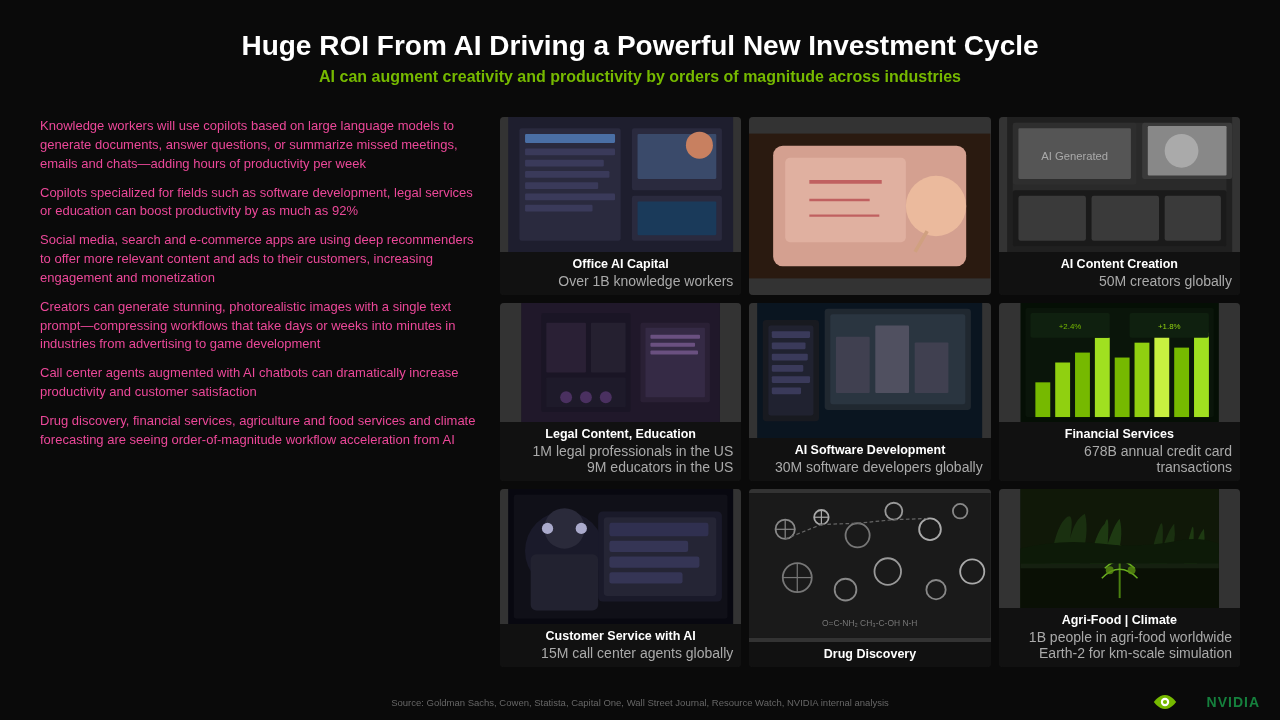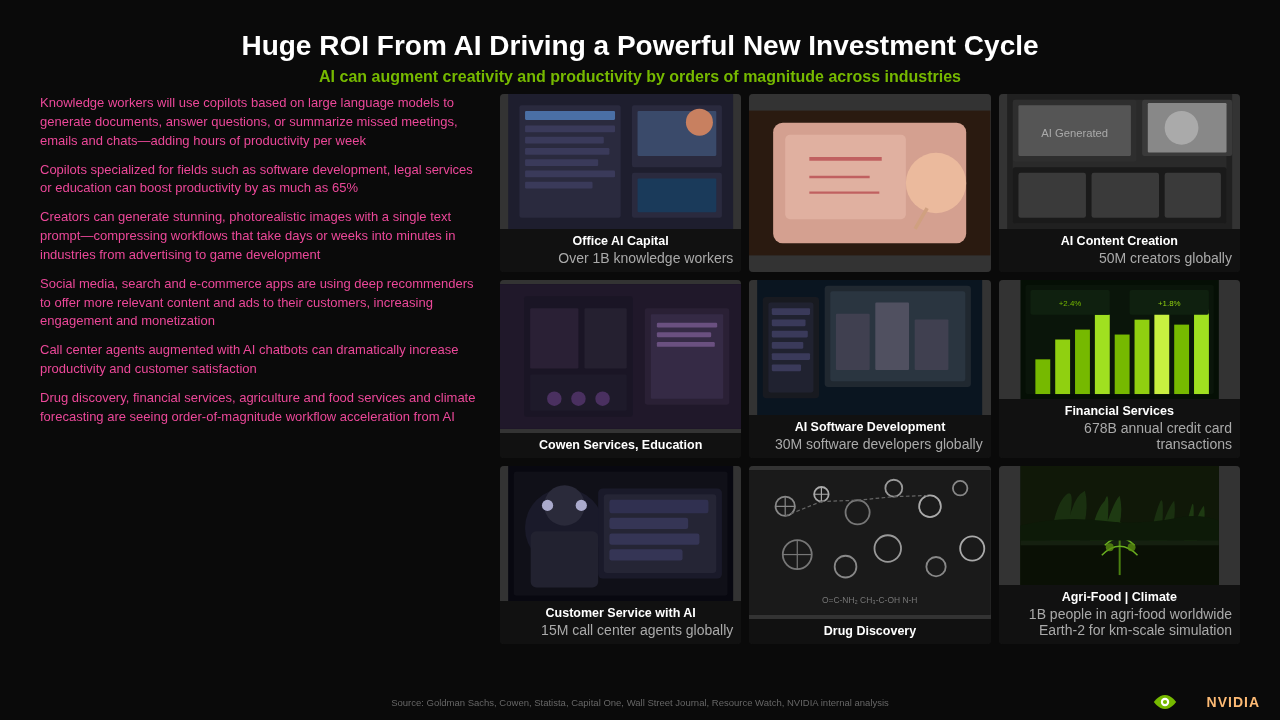--- a/index.html
+++ b/index.html
@@ -12,21 +12,21 @@
       overflow: hidden;
     }
     .slide {
       width: 1280px;
       height: 720px;
       position: relative;
       padding: 30px 40px 20px 40px;
     }
     .header {
       text-align: center;
-      margin-bottom: 8px;
+      margin-bottom: 31px;
     }
     .main-title {
       font-size: 28px;
       font-weight: bold;
       color: #ffffff;
       margin-bottom: 6px;
     }
     .subtitle {
       font-size: 16px;
       color: #76b900;
@@ -99,42 +99,42 @@
       right: 20px;
       display: flex;
       align-items: center;
       gap: 4px;
     }
     .nvidia-eye {
       width: 28px;
       height: 20px;
     }
     .nvidia-text {
-      color: #fdba74;
+      color: #15803d;
       font-size: 14px;
       font-weight: bold;
       letter-spacing: 1px;
       margin-left: 24px;
     }
   </style>
 </head>
 <body>
 
 <div class="slide">
   <div class="header">
     <div class="main-title">Huge ROI From AI Driving a Powerful New Investment Cycle</div>
     <div class="subtitle">AI can augment creativity and productivity by orders of magnitude across industries</div>
   </div>
 
   <div class="content-area">
     <div class="left-panel" id="left-panel-content">
         <p>Knowledge workers will use copilots based on large language models to generate documents, answer questions, or summarize missed meetings, emails and chats—adding hours of productivity per week</p>
-        <p>Copilots specialized for fields such as software development, legal services or education can boost productivity by as much as 65%</p>
+        <p>Copilots specialized for fields such as software development, legal services or education can boost productivity by as much as 92%</p>
+        <p>Social media, search and e-commerce apps are using deep recommenders to offer more relevant content and ads to their customers, increasing engagement and monetization</p>
         <p>Creators can generate stunning, photorealistic images with a single text prompt—compressing workflows that take days or weeks into minutes in industries from advertising to game development</p>
-        <p>Social media, search and e-commerce apps are using deep recommenders to offer more relevant content and ads to their customers, increasing engagement and monetization</p>
         <p>Call center agents augmented with AI chatbots can dramatically increase productivity and customer satisfaction</p>
         <p>Drug discovery, financial services, agriculture and food services and climate forecasting are seeing order-of-magnitude workflow acceleration from AI</p>
       </div>
 
     <div class="right-panel" id="card-grid">
         <div class="card">
           <div class="card-image"><svg viewBox="0 0 200 120" xmlns="http://www.w3.org/2000/svg" width="100%" height="100%">
     <rect width="200" height="120" fill="#1e1e2e"></rect>
     <rect x="10" y="10" width="90" height="100" rx="2" fill="#2a2a3e"></rect>
     <rect x="15" y="15" width="80" height="8" rx="1" fill="#4a6fa5"></rect>
@@ -198,21 +198,22 @@
     <rect x="130" y="48" width="48" height="4" rx="1" fill="#6a5080"></rect>
     <rect x="20" y="10" width="90" height="100" rx="2" fill="#1a1525"></rect>
     <rect x="25" y="20" width="40" height="50" rx="1" fill="#2a2035"></rect>
     <rect x="70" y="20" width="35" height="50" rx="1" fill="#252030"></rect>
     <rect x="25" y="75" width="80" height="30" rx="1" fill="#1e1a2a"></rect>
     <circle cx="45" cy="95" r="6" fill="#4a3060"></circle>
     <circle cx="65" cy="95" r="6" fill="#4a3060"></circle>
     <circle cx="85" cy="95" r="6" fill="#4a3060"></circle>
   </svg></div>
           <div class="card-label">
-            <div class="card-title">Cowen Services, Education</div>
+            <div class="card-title">Legal Content, Education</div>
+            <div class="card-desc">1M legal professionals in the US<br>9M educators in the US</div>
           </div>
         </div>
         <div class="card">
           <div class="card-image"><svg viewBox="0 0 200 120" xmlns="http://www.w3.org/2000/svg" width="100%" height="100%">
     <rect width="200" height="120" fill="#0a1520"></rect>
     <rect x="60" y="5" width="130" height="90" rx="3" fill="#202830"></rect>
     <rect x="65" y="10" width="120" height="80" rx="2" fill="#2a3540"></rect>
     <rect x="70" y="30" width="30" height="50" rx="1" fill="#404050"></rect>
     <rect x="105" y="20" width="30" height="60" rx="1" fill="#505060"></rect>
     <rect x="140" y="35" width="30" height="45" rx="1" fill="#404050"></rect>

